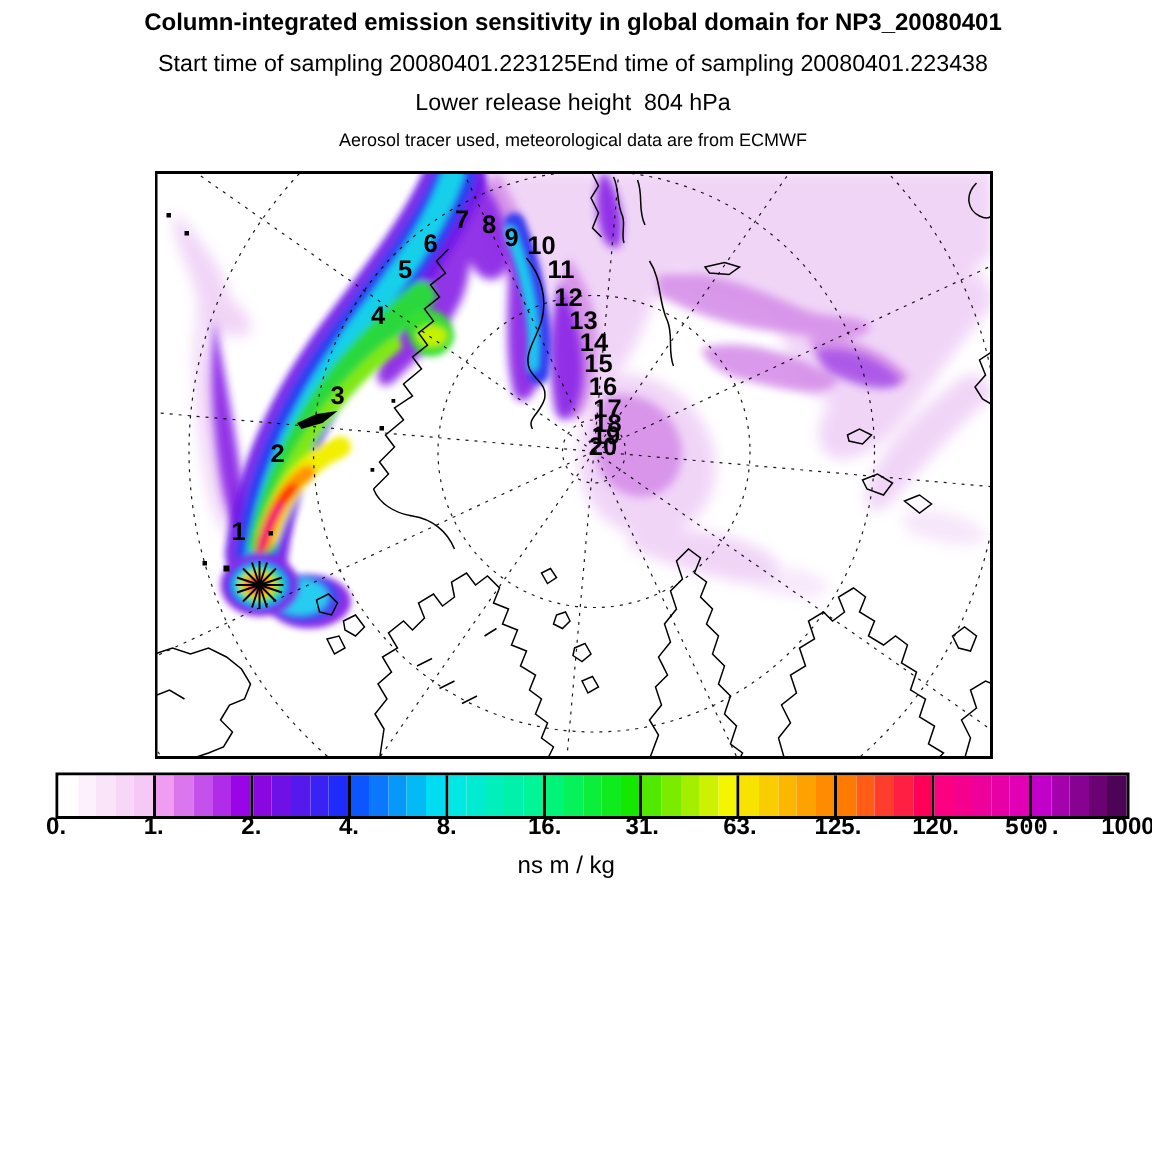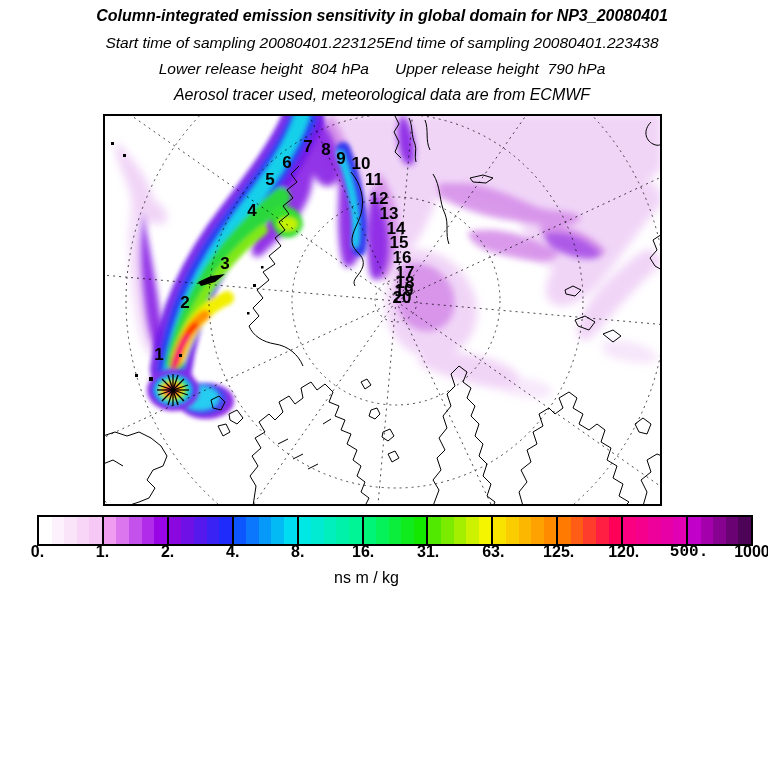--- a/index.html
+++ b/index.html
@@ -1,52 +1,51 @@
 <!DOCTYPE html>
 <html><head>
 <meta charset="utf-8">
 <style>
   html,body{margin:0;padding:0;background:#ffffff;}
   .page{position:relative;width:768px;height:768px;background:#ffffff;overflow:hidden;
         font-family:"Liberation Sans",sans-serif;color:#000;}
-  .hline{position:absolute;left:0;width:764px;text-align:center;white-space:pre;font-style:italic;}
+  .hline{position:absolute;left:0;width:764px;text-align:center;white-space:pre;}
   .h1{top:7px;font-size:16px;font-weight:bold;}
   .h2{top:34px;font-size:15.5px;display:flex;justify-content:center;}
   .h3{top:60px;font-size:15.5px;display:flex;justify-content:center;gap:26px;}
-  .h4{top:86px;font-size:16px;}
+  .h4{top:86px;font-size:12px;}
   .h2 span,.h3 span{white-space:pre;}
   .mapbox{position:absolute;left:103px;top:114px;width:559px;height:392px;}
   .trajnum{font-family:"Liberation Sans",sans-serif;font-size:17px;font-weight:bold;
            fill:#000;text-anchor:middle;}
   .cbar{position:absolute;left:37px;top:515px;width:716px;height:31px;
         border:2px solid #000;box-sizing:border-box;display:flex;}
   .cseg{flex:1;display:flex;border-left:2px solid #000;}
   .cseg:first-child{border-left:none;}
   .cstep{flex:1;}
   .cticks{position:absolute;left:37px;top:543px;width:716px;height:18px;}
   .ctick{position:absolute;transform:translateX(-47%);font-size:16px;font-weight:bold;
          white-space:pre;}
   .units{position:absolute;left:0;top:569px;width:733px;text-align:center;
-         font-size:16px;white-space:pre;}
+         font-size:16px;white-space:pre;padding-left:11px;}
   .maxv{position:absolute;left:0;top:595px;width:768px;text-align:center;
         font-size:16px;white-space:pre;}
 </style>
 </head>
 <body>
 
 <div class="page">
 
   <div class="hline h1">Column-integrated emission sensitivity in global domain for NP3_20080401</div>
   <div class="hline h2">
     <span>Start time of sampling 20080401.223125</span>
     <span>End time of sampling 20080401.223438</span>
   </div>
   <div class="hline h3">
     <span>Lower release height  804 hPa</span>
-    <span>Upper release height  790 hPa</span>
   </div>
   <div class="hline h4">Aerosol tracer used, meteorological data are from ECMWF</div>
 
   <div class="mapbox">
     <svg width="559" height="392" viewBox="0 0 559 392">
       <defs>
         <clipPath id="mapclip">
             <rect x="0" y="0" width="559" height="392"></rect>
           </clipPath>
         <filter id="b4" x="-30%" y="-30%" width="160%" height="160%">

